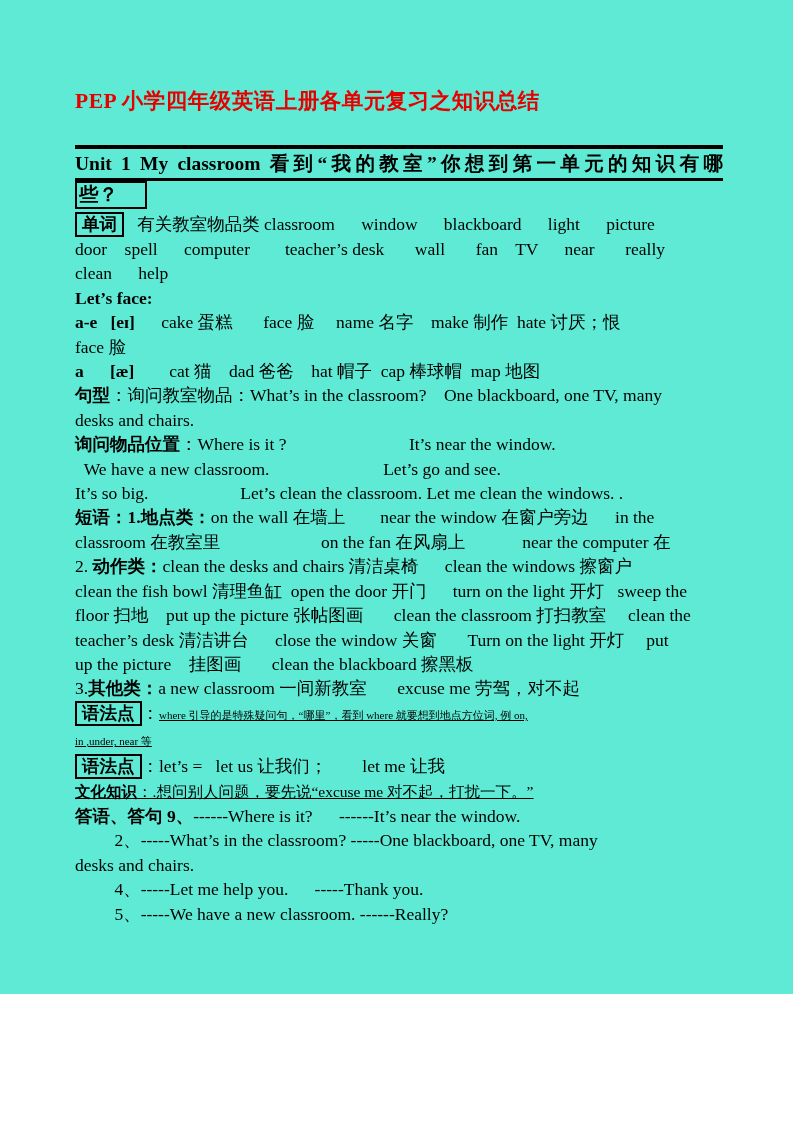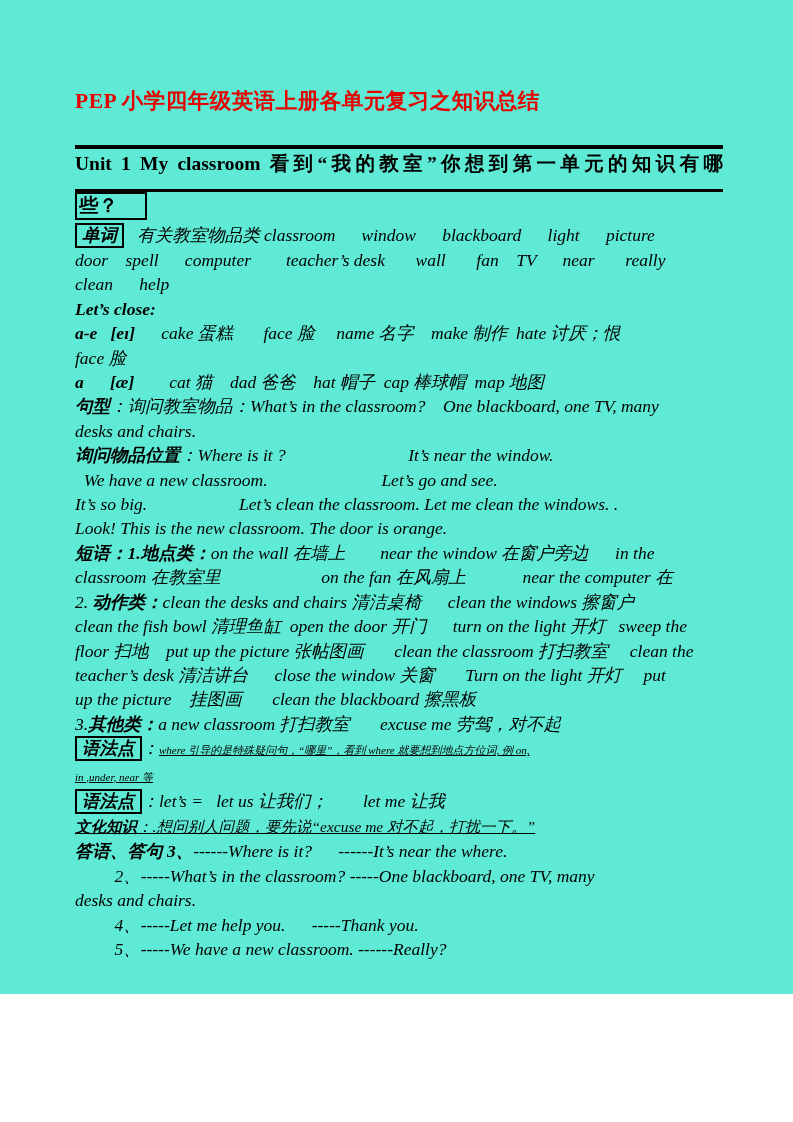--- a/index.html
+++ b/index.html
@@ -29,33 +29,32 @@
     font-weight: bold;
     color: var(--title-red, #e60000);
     letter-spacing: 0.5px;
     font-family: "Liberation Serif", "DejaVu Serif", serif;
   }
   .line {
     font-size: 17.5px;
     line-height: 24.4px;
     white-space: pre-wrap;
     word-break: break-word;
-    font-style: italic;
   }
   
   .heading {
     border-top: 4px solid #000;
     border-bottom: 3px solid #000;
     font-weight: bold;
     font-size: 19.5px;
     line-height: 27px;
     white-space: normal;
     text-align: justify;
     text-align-last: justify;
-    padding: 1px 0 12px 0;
+    padding: 1px 0 1px 0;
   }
   .heading-wrap {
     font-weight: bold;
     font-size: 19.5px;
     line-height: 26px;
     margin-bottom: 3px;
     white-space: pre-wrap;
   }
   
   .b   { font-weight: bold; }
@@ -81,42 +80,41 @@
 
 <div class="page">
   <div class="content">
     <h1 class="doc-title">PEP 小学四年级英语上册各单元复习之知识总结</h1>
     <div id="doc-body">
         <div class="heading"><span>Unit 1   My classroom  看到“我的教室”你想到第一单元的知识有哪</span></div>
         <div class="heading-wrap"><span class="boxw">些？</span></div>
         <div class="line"><span class="b box">单词</span><span>   有关教室物品类 classroom      window      blackboard      light      picture</span></div>
         <div class="line"><span>door    spell      computer        teacher’s desk       wall       fan    TV      near       really</span></div>
         <div class="line"><span>clean      help</span></div>
-        <div class="line"><span class="b">Let’s close:</span></div>
+        <div class="line"><span class="b">Let’s face:</span></div>
         <div class="line"><span class="b">a-e   [eɪ]</span><span>      cake 蛋糕       face 脸     name 名字    make 制作  hate 讨厌；恨</span></div>
         <div class="line"><span>face 脸</span></div>
         <div class="line"><span class="b">a      [æ]</span><span>        cat 猫    dad 爸爸    hat 帽子  cap 棒球帽  map 地图</span></div>
         <div class="line"><span class="b">句型</span><span>：询问教室物品：What’s in the classroom?    One blackboard, one TV, many</span></div>
         <div class="line"><span>desks and chairs.</span></div>
         <div class="line"><span class="b">询问物品位置</span><span>：Where is it ?                            It’s near the window.</span></div>
         <div class="line"><span>  We have a new classroom.                          Let’s go and see.</span></div>
         <div class="line"><span>It’s so big.                     Let’s clean the classroom. Let me clean the windows. .</span></div>
-        <div class="line"><span>Look! This is the new classroom. The door is orange.</span></div>
         <div class="line"><span class="b">短语：1.地点类：</span><span>on the wall 在墙上        near the window 在窗户旁边      in the</span></div>
         <div class="line"><span>classroom 在教室里                       on the fan 在风扇上             near the computer 在</span></div>
         <div class="line"><span>2. </span><span class="b">动作类：</span><span>clean the desks and chairs 清洁桌椅      clean the windows 擦窗户</span></div>
         <div class="line"><span>clean the fish bowl 清理鱼缸  open the door 开门      turn on the light 开灯   sweep the</span></div>
         <div class="line"><span>floor 扫地    put up the picture 张帖图画       clean the classroom 打扫教室     clean the</span></div>
         <div class="line"><span>teacher’s desk 清洁讲台      close the window 关窗       Turn on the light 开灯     put</span></div>
         <div class="line"><span>up the picture    挂图画       clean the blackboard 擦黑板</span></div>
-        <div class="line"><span>3.</span><span class="b">其他类：</span><span>a new classroom 打扫教室       excuse me 劳驾，对不起</span></div>
+        <div class="line"><span>3.</span><span class="b">其他类：</span><span>a new classroom 一间新教室       excuse me 劳驾，对不起</span></div>
         <div class="line"><span class="b box">语法点</span><span>：</span><span class="sm u">where 引导的是特殊疑问句，“哪里”，看到 where 就要想到地点方位词, 例 on,</span></div>
         <div class="line"><span class="sm u">in ,under, near 等</span></div>
         <div class="line"><span class="b box">语法点</span><span>：let’s =   let us 让我们；        let me 让我</span></div>
         <div class="line"><span class="b u sm2">文化知识</span><span class="u sm2">：.想问别人问题，要先说“excuse me 对不起，打扰一下。”</span></div>
-        <div class="line"><span class="b">答语、答句 3、</span><span>------Where is it?      ------It’s near the where.</span></div>
+        <div class="line"><span class="b">答语、答句 9、</span><span>------Where is it?      ------It’s near the window.</span></div>
         <div class="line"><span>         2、-----What’s in the classroom? -----One blackboard, one TV, many</span></div>
         <div class="line"><span>desks and chairs.</span></div>
         <div class="line"><span>         4、-----Let me help you.      -----Thank you.</span></div>
         <div class="line"><span>         5、-----We have a new classroom. ------Really?</span></div>
       </div>
   </div>
 </div>
 
 </body></html>

